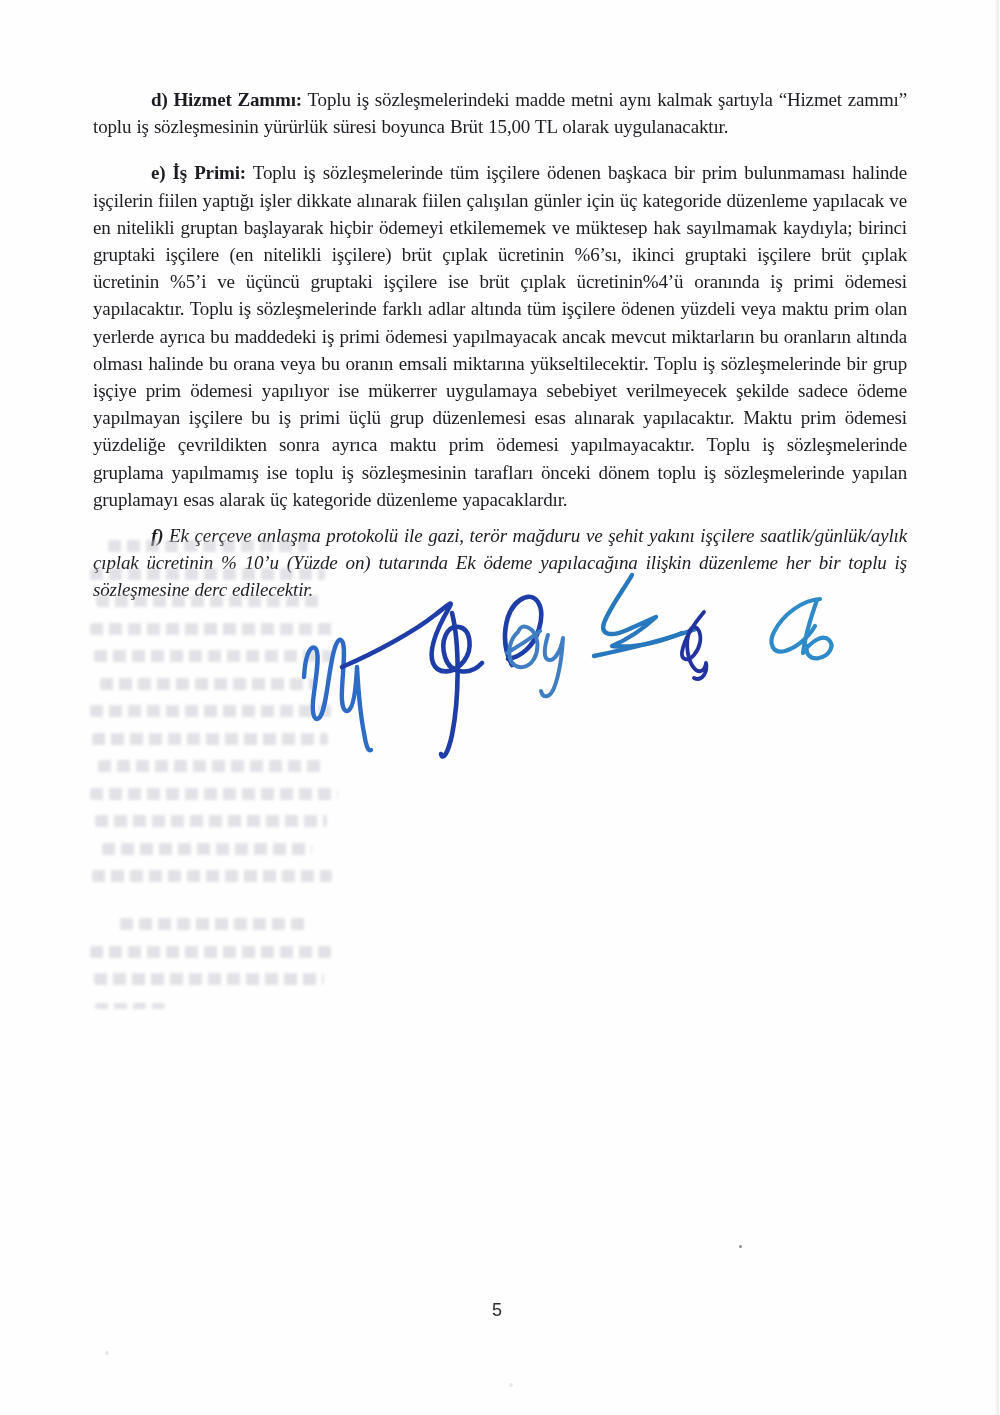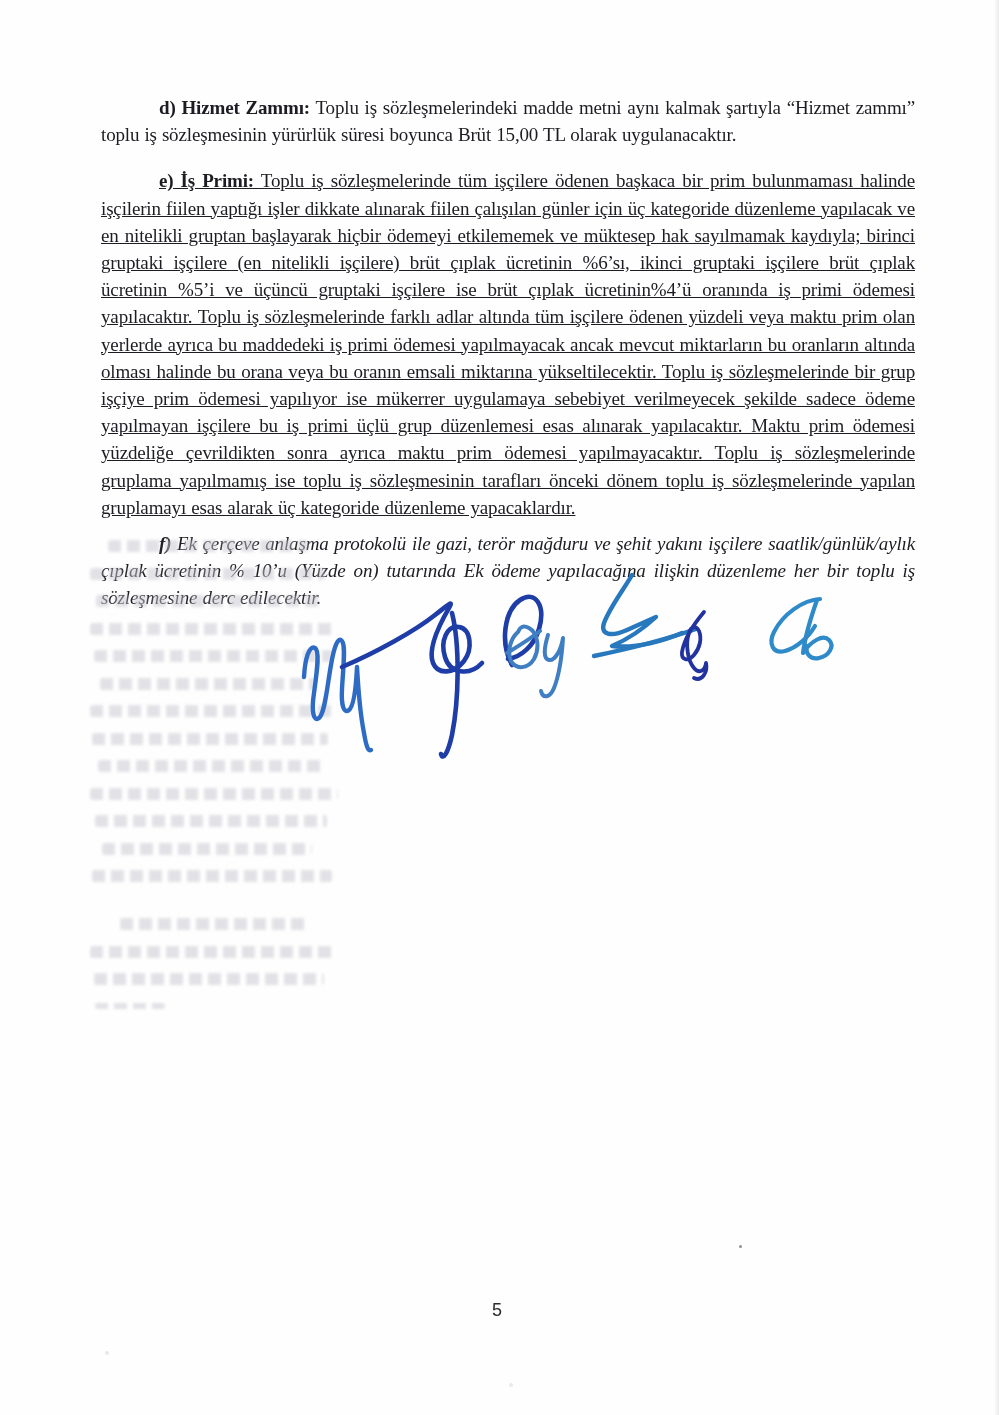--- a/index.html
+++ b/index.html
@@ -15,35 +15,34 @@
   
   .scan-edge {
     position: absolute;
     top: 0; right: 1px;
     width: 5px; height: 100%;
     background: linear-gradient(to right, rgba(0,0,0,0), #e9e9ec);
     opacity: .9;
   }
   .text-block {
     position: absolute;
-    left: 101px;
+    left: 93px;
     top: 86px;
     width: 814px;
-    margin-top: 8px;
   }
   p.para {
     margin: 0 0 19px 0;
     font-size: 19px;
     line-height: 27.2px;
     text-align: justify;
     text-indent: 58px;
     letter-spacing: -0.15px;
     word-spacing: 0.5px;
   }
-  p.para.tight { margin-bottom: 9px; text-decoration: underline; }
+  p.para.tight { margin-bottom: 9px; }
   p.para.last { margin-bottom: 0; font-style: italic; }
   p.para b { font-weight: bold; }
 
   
   .signatures {
     position: absolute;
     left: 280px;
     top: 555px;
     width: 560px;
     height: 215px;

